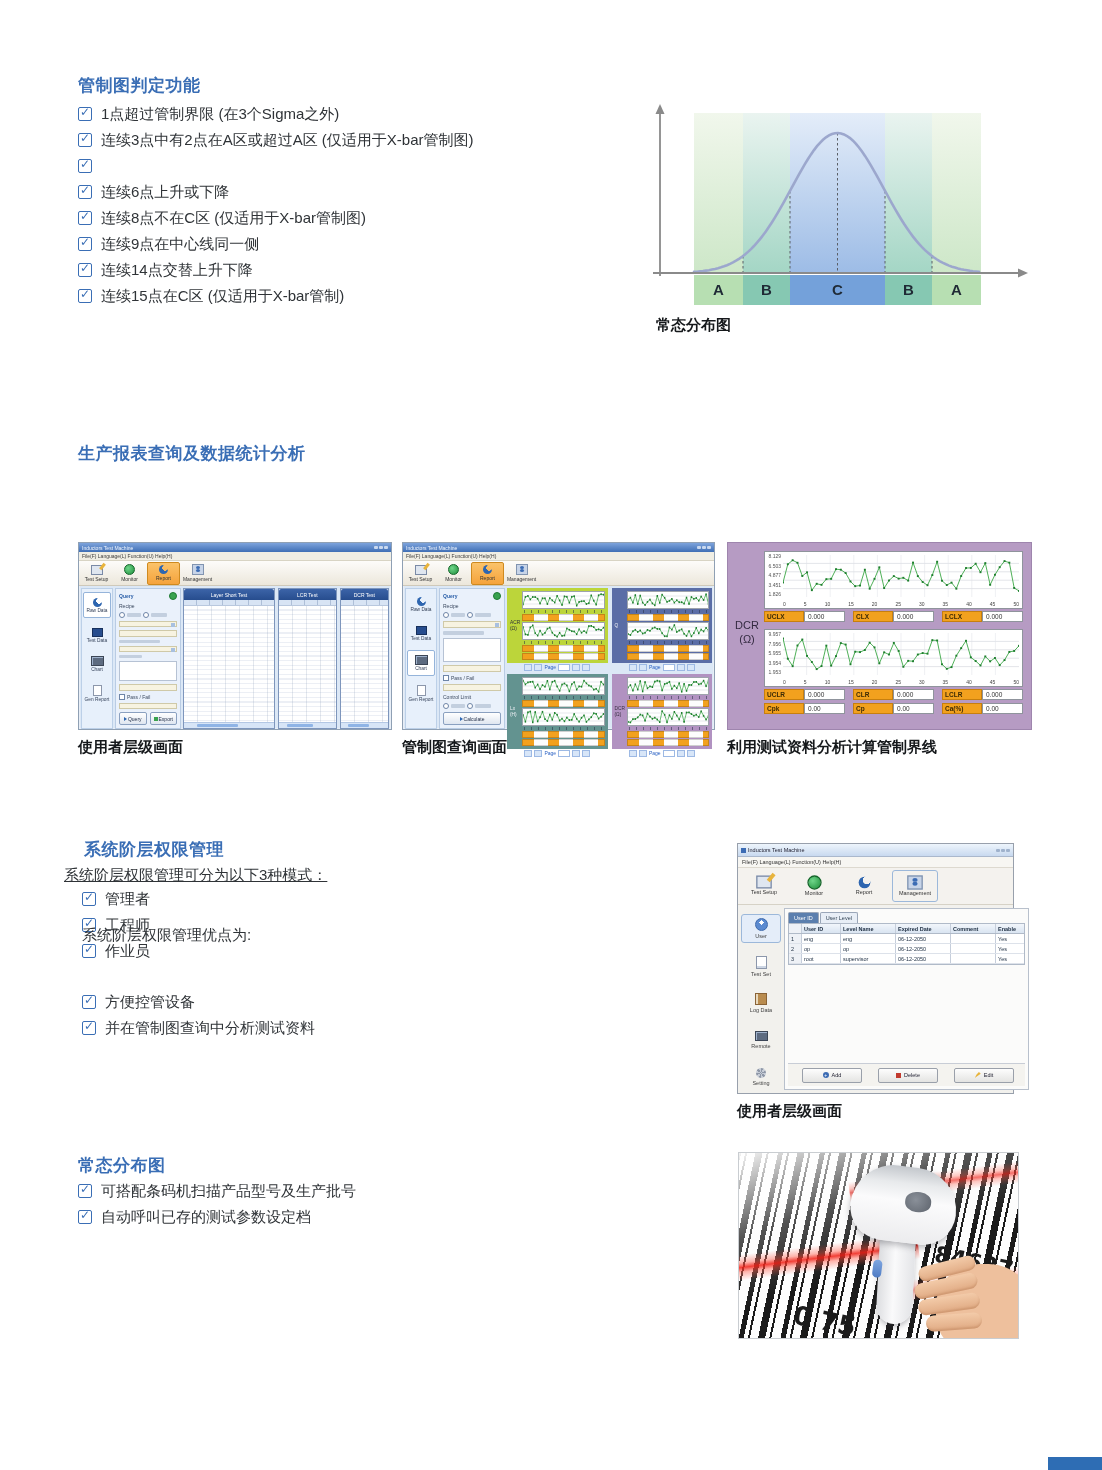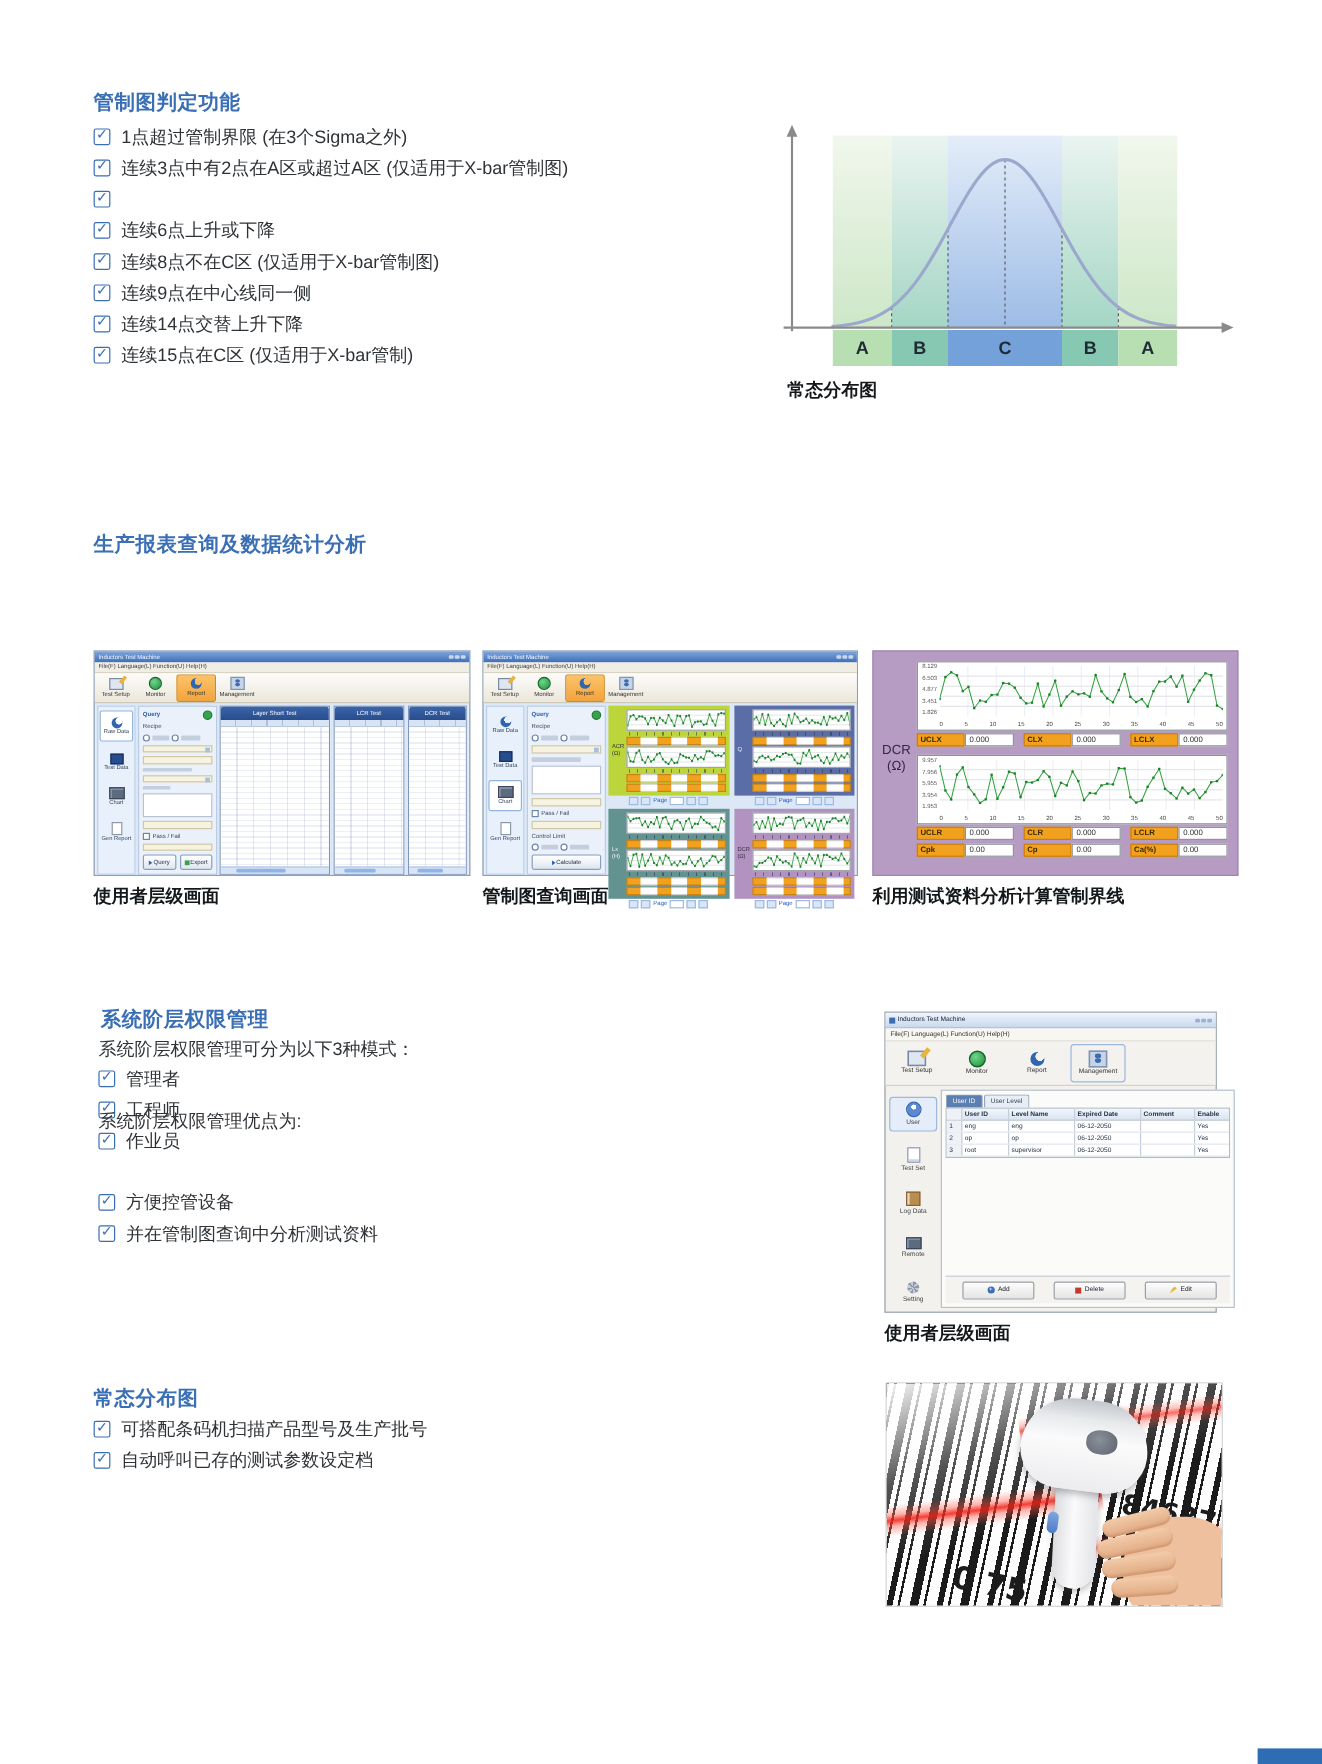--- a/index.html
+++ b/index.html
@@ -1104,21 +1104,21 @@
           <span class="aval">0.00</span>
         </span>
       </div>
   </div>
 
   <div class="abs caption" style="left:78px;top:738px;">使用者层级画面</div>
   <div class="abs caption" style="left:402px;top:738px;">管制图查询画面</div>
   <div class="abs caption" style="left:727px;top:738px;">利用测试资料分析计算管制界线</div>
 
   <div class="abs sec-title" style="left:84px;top:838px;">系统阶层权限管理</div>
-  <div class="abs body-text" style="left:82px;top:860px;">系统阶层权限管理可分为以下3种模式：</div>
+  <div class="abs body-text" style="left:64px;top:860px;text-decoration:underline;">系统阶层权限管理可分为以下3种模式：</div>
   <div class="abs checklist" style="left:82px;top:886px;">
       <div class="check-item">
         <span class="chk">✓</span>
         <span>管理者</span>
       </div>
       <div class="check-item">
         <span class="chk">✓</span>
         <span>工程师</span>
       </div>
       <div class="check-item">

